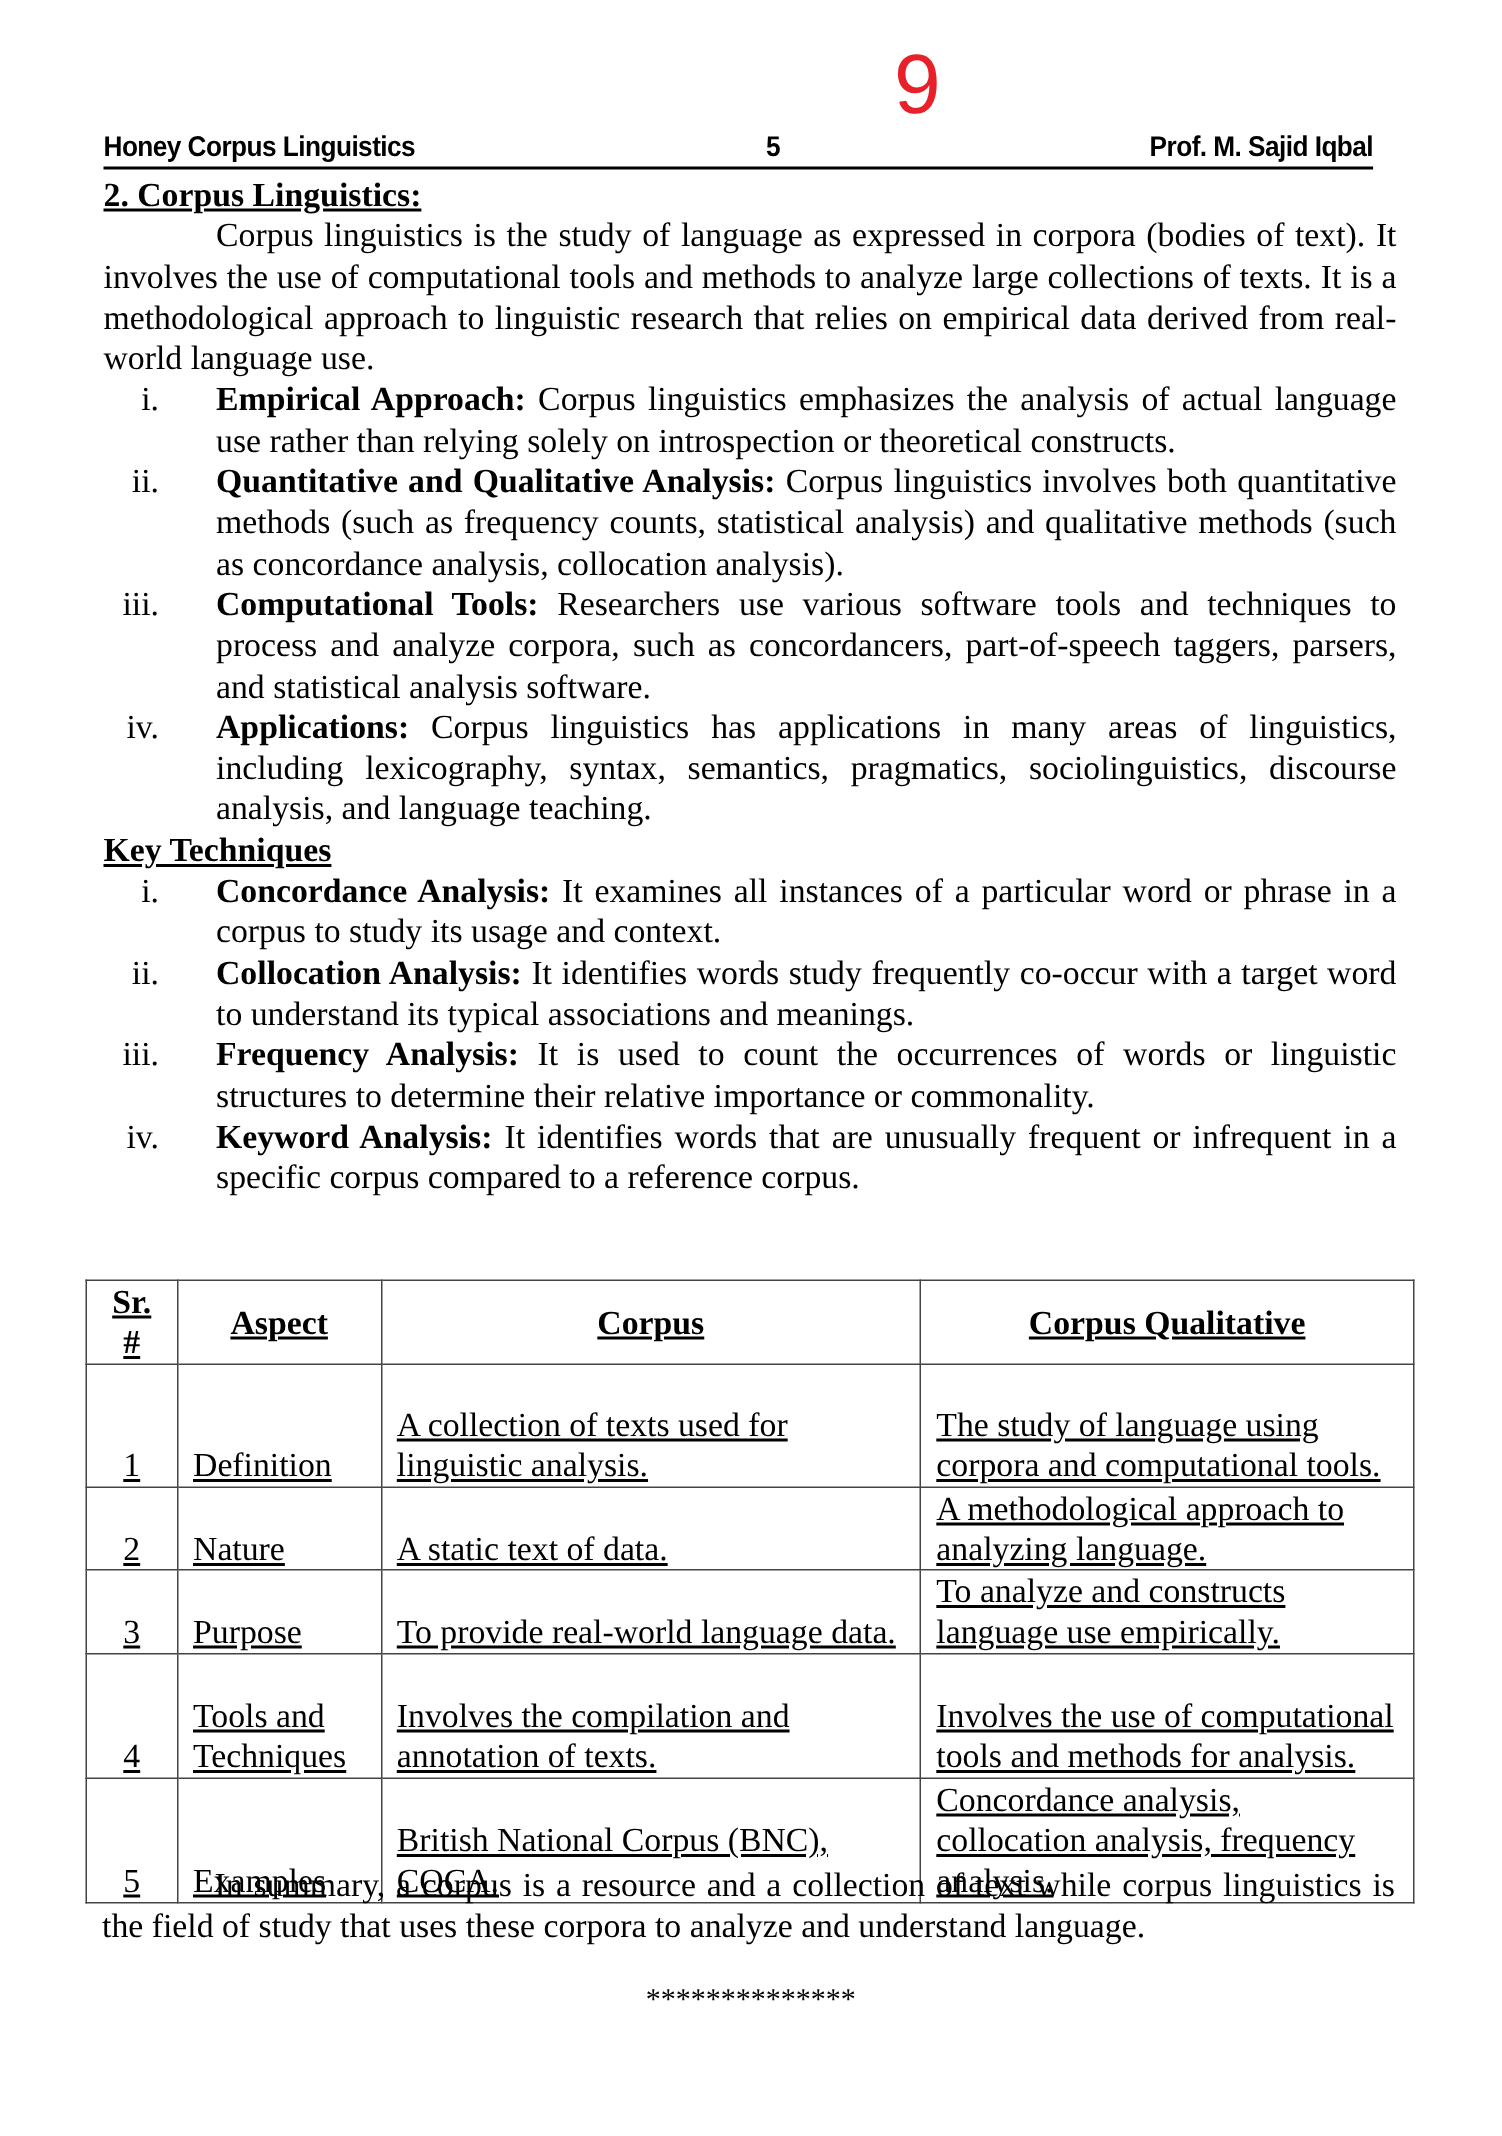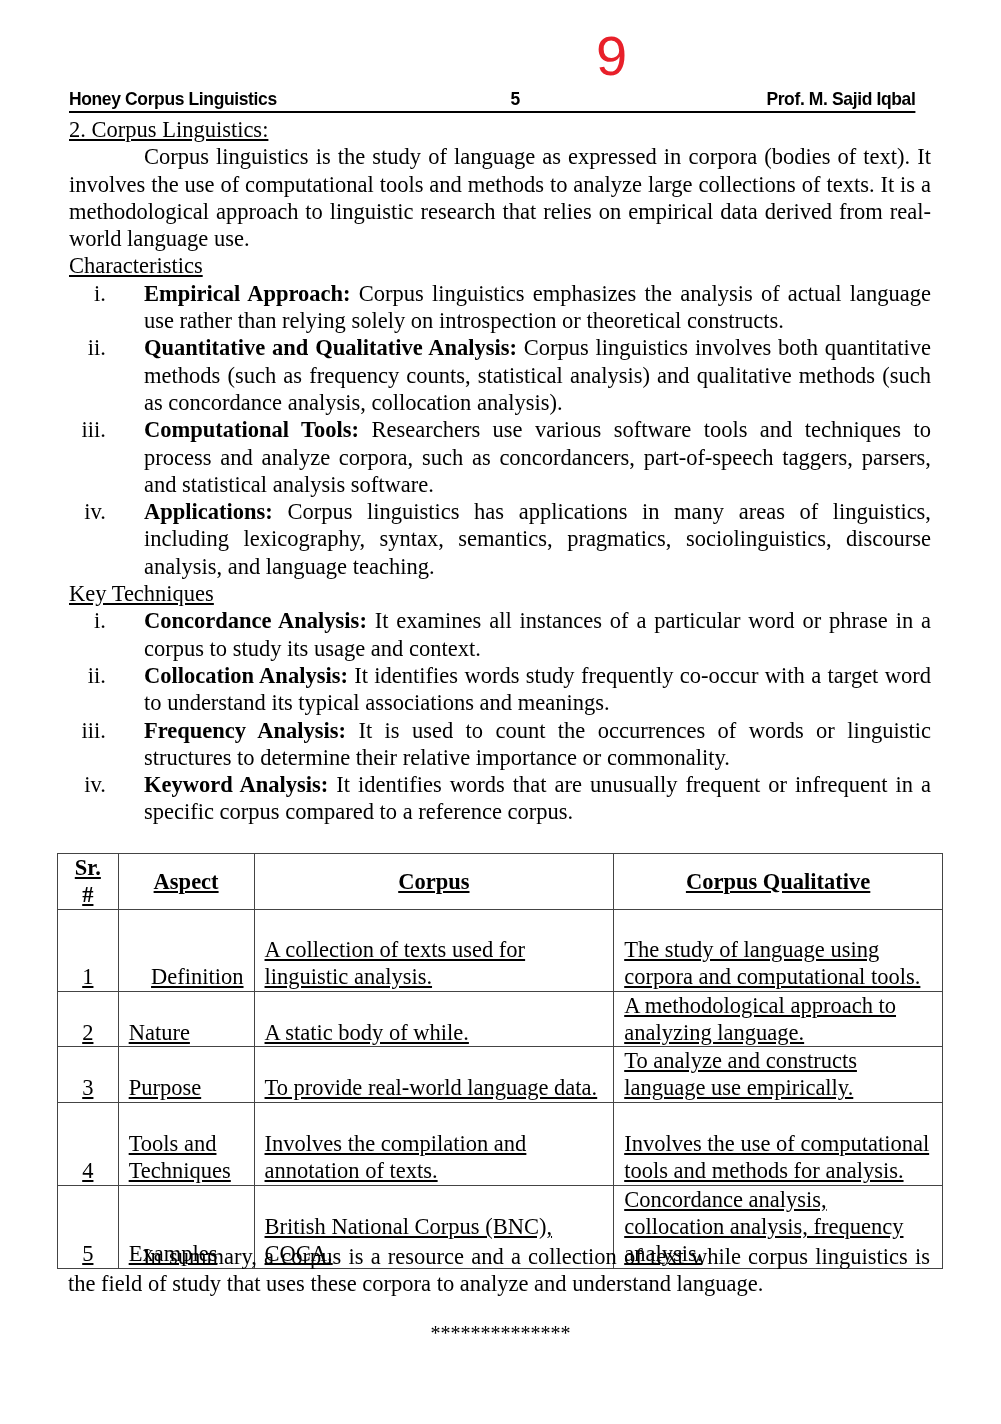--- a/index.html
+++ b/index.html
@@ -13,35 +13,35 @@
              border-bottom: 2px solid #000; font-size: 19px; font-weight: bold; line-height: 25px;
              letter-spacing: -0.4px; transform: scaleX(0.92); transform-origin: left; width: 920px; }
   .runhead span { position: absolute; top: 0; }
   .rh-left { left: 0; }
   .rh-center { left: 480px; }
   .rh-right { right: 0; }
 
   .content { position: absolute; left: 69px; top: 116px; width: 862px; font-size: 22.5px; line-height: 27.3px; }
   .content p { margin: 0; text-align: justify; }
   .indent { text-indent: 75px; }
-  .h { font-weight: normal; text-decoration: underline; margin: 0; }
+  .h { font-weight: bold; text-decoration: underline; margin: 0; }
 
   ol.roman { list-style: none; margin: 0; padding: 0; }
   ol.roman li { position: relative; padding-left: 75px; text-align: justify; }
   ol.roman li .num { position: absolute; right: calc(100% - 37px); top: 0; text-align: right; width: 40px; }
   ol.roman li b { font-weight: bold; }
 
   .tbl-title { text-align: center; font-weight: bold; margin: 0; }
 
   table.diff { position: absolute; left: 57px; top: 853px; width: 886px; border-collapse: collapse;
                font-size: 22.5px; line-height: 27.3px; text-decoration: underline; }
   table.diff th, table.diff td { border: 1.5px solid #444; padding: 0 10px; vertical-align: bottom; text-align: left; }
   table.diff th { font-weight: bold; text-align: center; vertical-align: middle; }
   table.diff td.c0 { text-align: center; }
-  table.diff td.c1.center { text-align: right; margin-top: 48px; }
+  table.diff td.c1.center { text-align: left; margin-top: 48px; }
   .col0 { width: 55px; }
   .col1 { width: 119px; }
   .col2 { width: 326px; }
   .col3 { width: 298px; }
 
   .summary { position: absolute; left: 68px; top: 1243px; width: 862px; font-size: 22.5px; line-height: 27.3px; }
   .summary p { margin: 0; text-align: justify; }
   .stars { position: absolute; left: 0; width: 1001px; top: 1322px; text-align: center; font-size: 20px; }
 </style>
 </head>
@@ -52,21 +52,20 @@
 <div class="runhead sans">
   <span class="rh-left">Honey Corpus Linguistics</span>
   <span class="rh-center">5</span>
   <span class="rh-right">Prof. M. Sajid Iqbal</span>
 </div>
 
 <div class="content">
   <p class="h">2. Corpus Linguistics:</p>
   <p class="indent">Corpus linguistics is the study of language as expressed in corpora (bodies of text). It involves the use of computational tools and methods to analyze large collections of texts. It is a methodological approach to linguistic research that relies on empirical data derived from real-world language use.</p>
 
-  <p class="h">Characteristics</p>
   <ol class="roman">
     <li><span class="num">i.</span><b>Empirical Approach:</b><span> Corpus linguistics emphasizes the analysis of actual language use rather than relying solely on introspection or theoretical constructs.</span></li>
     <li><span class="num">ii.</span><b>Quantitative and Qualitative Analysis:</b><span> Corpus linguistics involves both quantitative methods (such as frequency counts, statistical analysis) and qualitative methods (such as concordance analysis, collocation analysis).</span></li>
     <li><span class="num">iii.</span><b>Computational Tools:</b><span> Researchers use various software tools and techniques to process and analyze corpora, such as concordancers, part-of-speech taggers, parsers, and statistical analysis software.</span></li>
     <li><span class="num">iv.</span><b>Applications:</b><span> Corpus linguistics has applications in many areas of linguistics, including lexicography, syntax, semantics, pragmatics, sociolinguistics, discourse analysis, and language teaching.</span></li>
   </ol>
 
   <p class="h">Key Techniques</p>
   <ol class="roman">
     <li><span class="num">i.</span><b>Concordance Analysis:</b><span> It examines all instances of a particular word or phrase in a corpus to study its usage and context.</span></li>
@@ -95,21 +94,21 @@
   <tbody>
     <tr style="height:82px">
       <td class="c0">1</td>
       <td class="c1 center">Definition</td>
       <td>A collection of texts used for linguistic analysis.</td>
       <td>The study of language using corpora and computational tools.</td>
     </tr>
     <tr style="height:55px">
       <td class="c0">2</td>
       <td class="c1">Nature</td>
-      <td>A static body of while.</td>
+      <td>A static text of data.</td>
       <td>A methodological approach to analyzing language.</td>
     </tr>
     <tr style="height:55px">
       <td class="c0">3</td>
       <td class="c1">Purpose</td>
       <td>To provide real-world language data.</td>
       <td>To analyze and constructs language use empirically.</td>
     </tr>
     <tr style="height:83px">
       <td class="c0">4</td>

